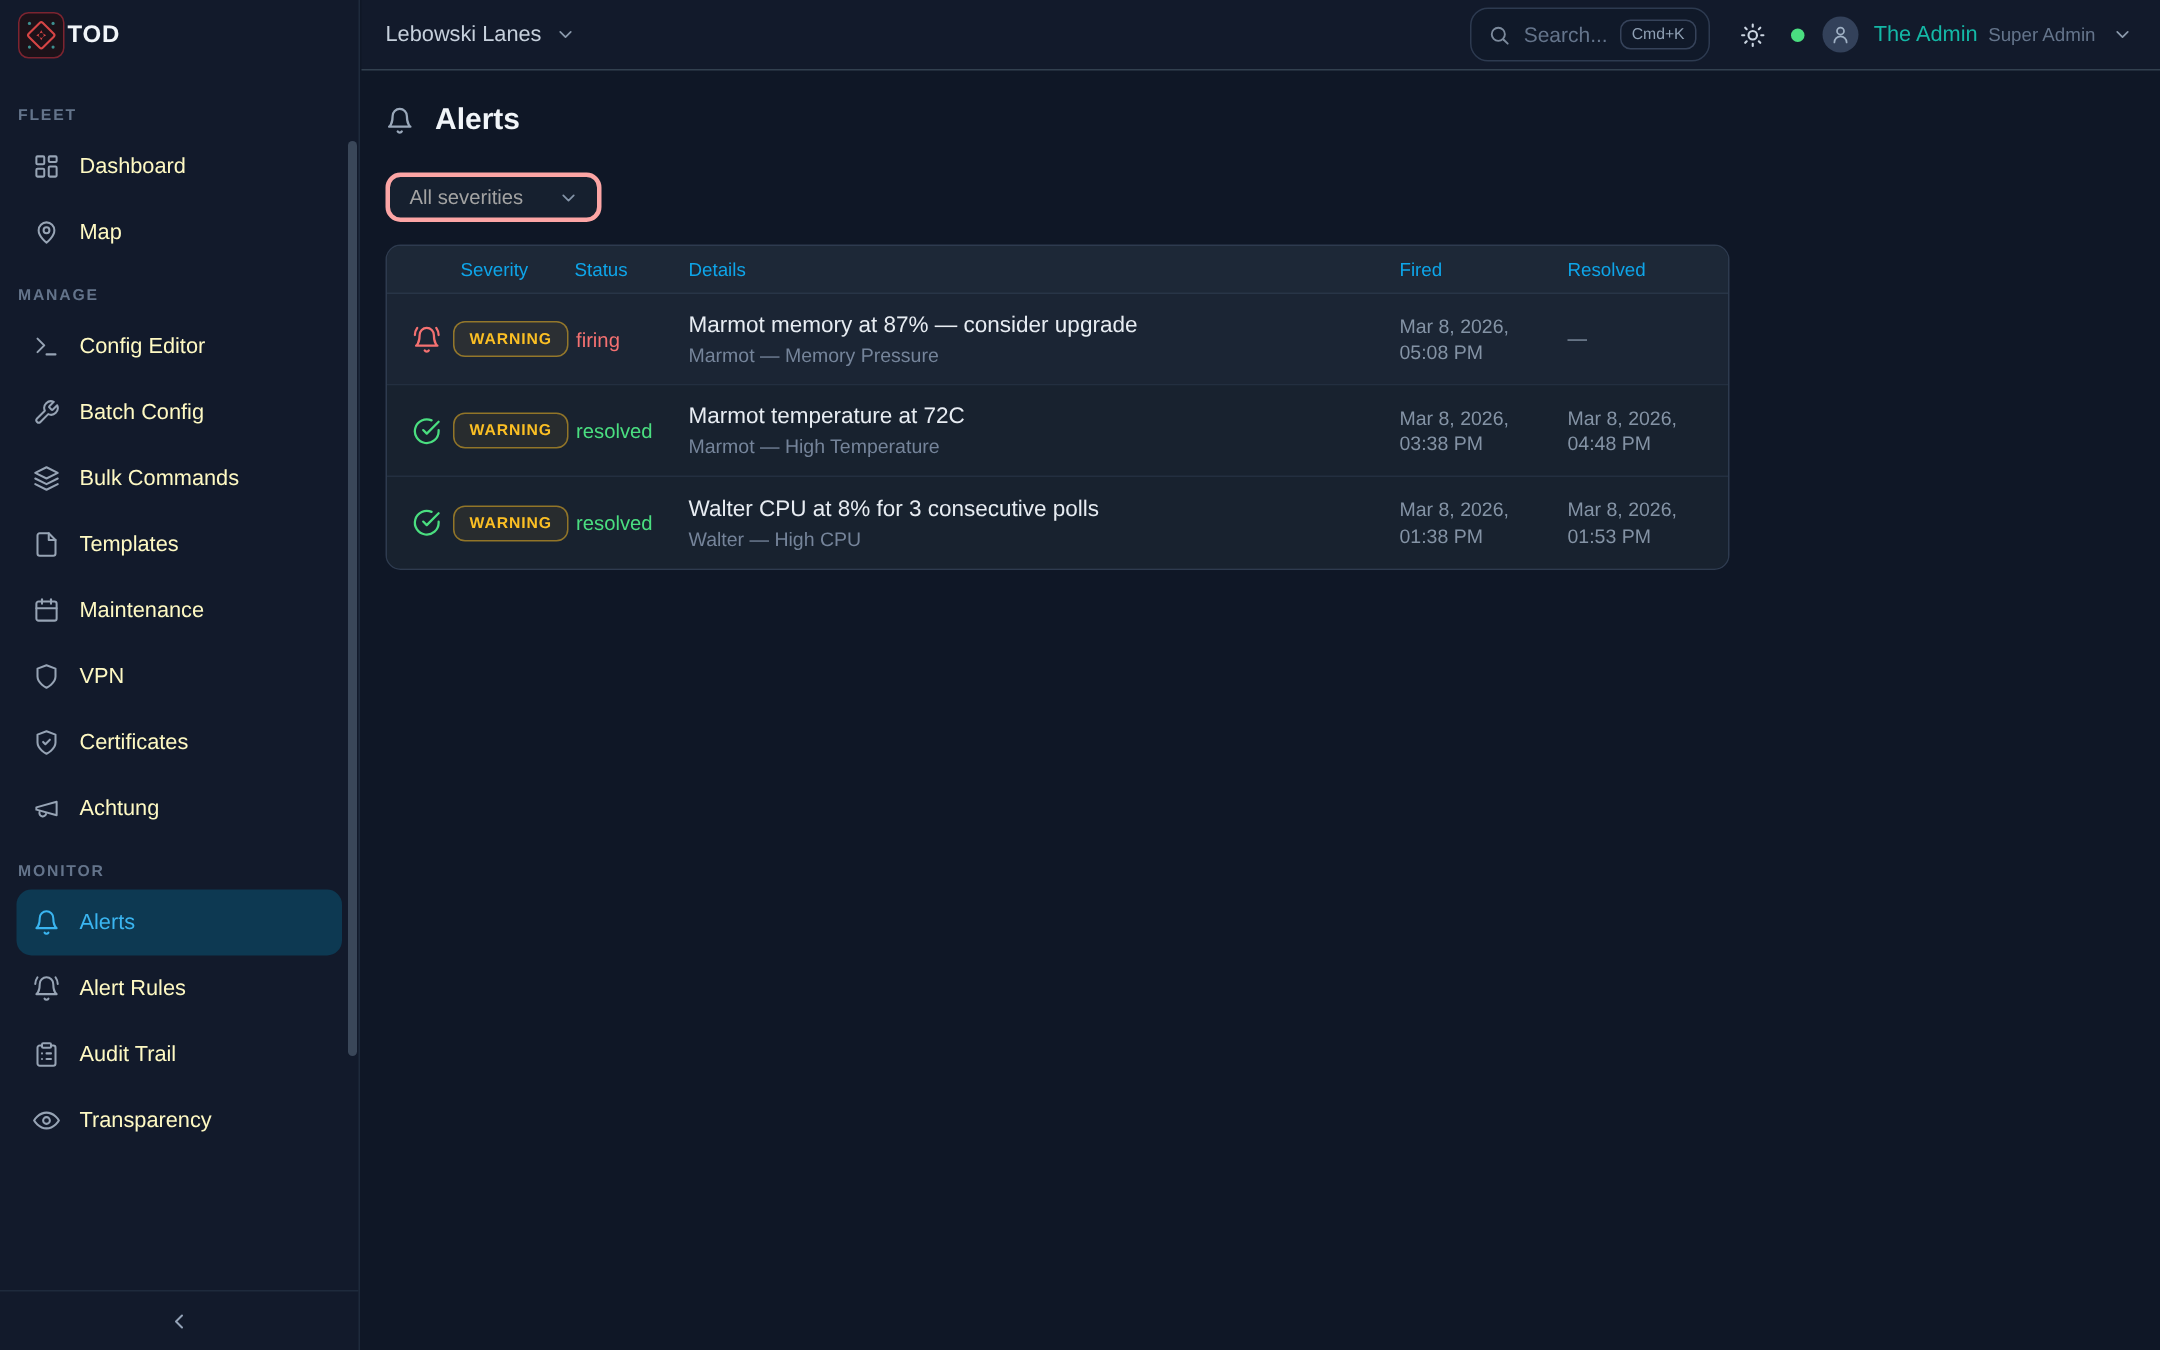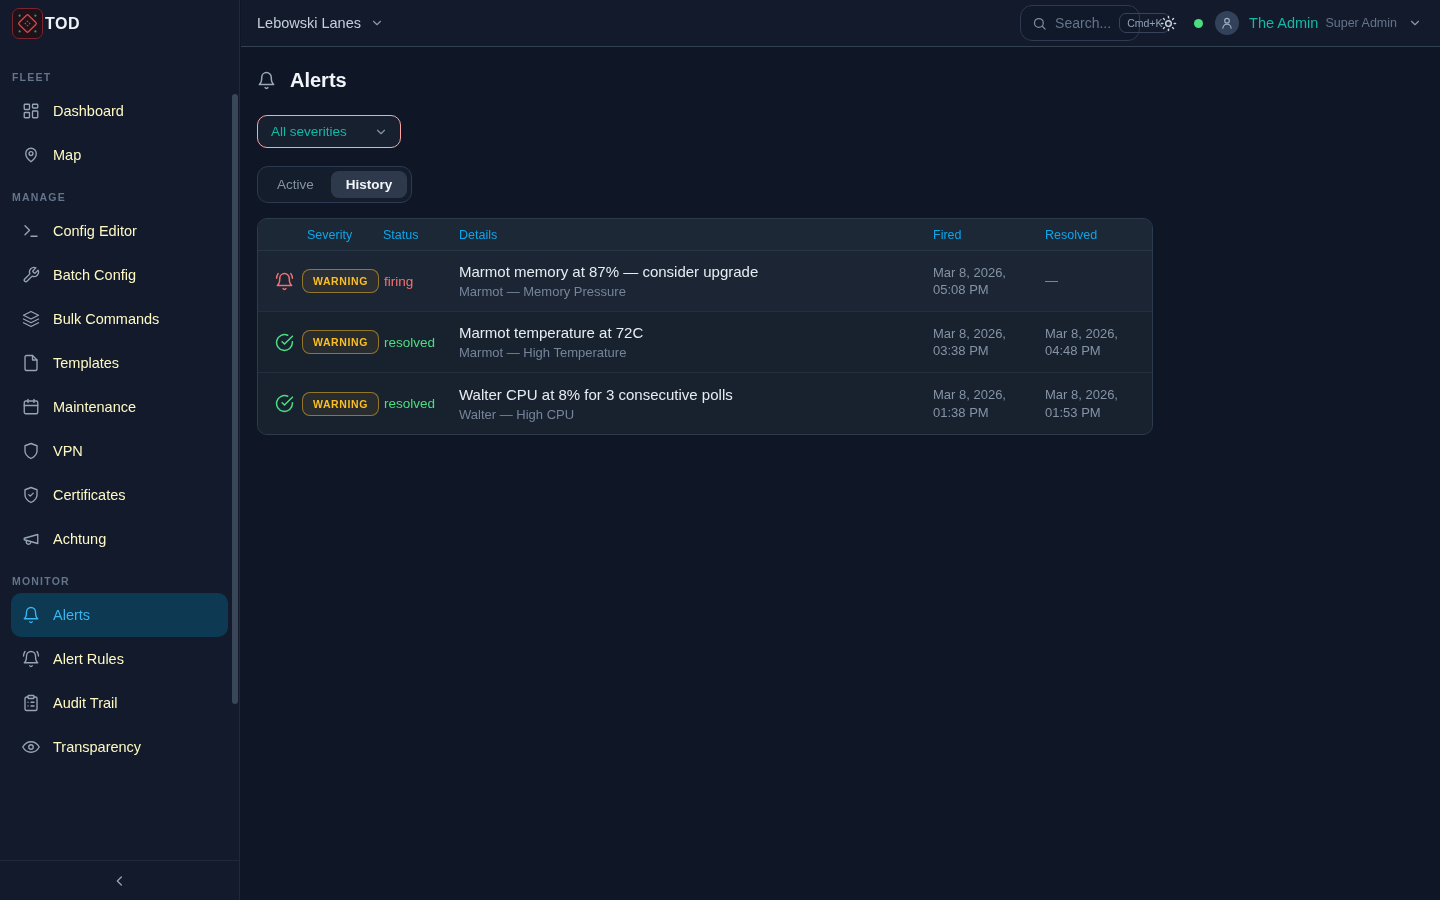--- a/index.html
+++ b/index.html
@@ -53,23 +53,24 @@
 
   
   .topbar {
     position:absolute; left:241px; top:0; width:1199px; height:47px;
     background:#121a2b; border-bottom:1px solid #32404f;
     display:flex; align-items:center; padding:0 18px 0 16px;
   }
   .org-switcher { display:flex; align-items:center; gap:9px; color:#c6d0dc; font-size:14.5px; cursor:pointer; }
   .topbar-right { margin-left:auto; display:flex; align-items:center; }
   .search-box {
-    width:120px; height:36px; border:1px solid #2d3a50; border-radius:12px;
+    width:160px; height:36px; border:1px solid #2d3a50; border-radius:12px;
     background:#101929; display:flex; align-items:center; gap:8px; padding:0 8px 0 11px;
     cursor:text;
+    text-align:right;
   }
   .search-placeholder { color:#64748b; font-size:14px; flex:1; }
   .kbd-hint {
     border:1px solid #36435a; border-radius:7px; padding:3px 7px;
     font-size:10.5px; color:#8fa0b4; white-space:nowrap;
   }
   .theme-toggle { margin-left:20px; color:#cbd5e1; cursor:pointer; }
   .status-dot { width:9px; height:9px; border-radius:50%; background:#4ade80; margin-left:17px; }
   .avatar {
     width:24px; height:24px; border-radius:50%; background:#33415a;
@@ -79,23 +80,23 @@
   .user-role { margin-left:7px; font-size:12.5px; color:#64748b; }
   .user-chevron { margin-left:11px; color:#8a99ab; cursor:pointer; }
 
   
   .main { position:absolute; left:241px; top:48px; width:1199px; height:852px; padding:21px 0 0 16px; }
   .page-head { display:flex; align-items:center; gap:14px; }
   .page-head .ph-icon { color:#9aa8ba; }
   .page-title { font-size:20px; font-weight:bold; color:#f1f5f9; }
 
   .severity-select {
-    margin-top:23px; width:144px; height:33px; border:1px solid #fca5a5; border-radius:10px;
+    margin-top:23px; width:144px; height:33px; border:3px solid #fca5a5; border-radius:10px;
     background:#16202f; display:flex; align-items:center; justify-content:space-between;
-    padding:0 12px 0 13px; font-size:13.5px; color:#14b8a6; cursor:pointer;
+    padding:0 12px 0 13px; font-size:13.5px; color:#a3a3a3; cursor:pointer;
   }
   .severity-select .sel-chevron { color:#8494a8; }
 
   .tab-group {
     margin-top:18px; display:inline-flex; align-items:center; gap:2px;
     background:#141d2c; border:1px solid #2c3950; border-radius:11px; padding:4px;
   }
   .tab { font-size:13.5px; padding:6px 15px; border-radius:8px; color:#8392a4; cursor:pointer; }
   .tab.active { background:#2e3a4c; color:#f1f5f9; font-weight:700; }
 
@@ -385,24 +386,20 @@
 
   <div class="severity-select">
     <span>All severities</span>
     <span class="sel-chevron">
       <svg width="14" height="14" viewBox="0 0 24 24" fill="none" stroke="currentColor" stroke-width="2" stroke-linecap="round" stroke-linejoin="round">
           <polyline points="6 9 12 15 18 9"></polyline>
         </svg>
     </span>
   </div>
 
-  <div class="tab-group">
-    <div class="tab">Active</div>
-    <div class="tab active">History</div>
-  </div>
 
   <div class="alerts-table">
     <div class="t-grid t-head">
       <div></div>
       <div>Severity</div>
       <div>Status</div>
       <div>Details</div>
       <div>Fired</div>
       <div>Resolved</div>
     </div>

